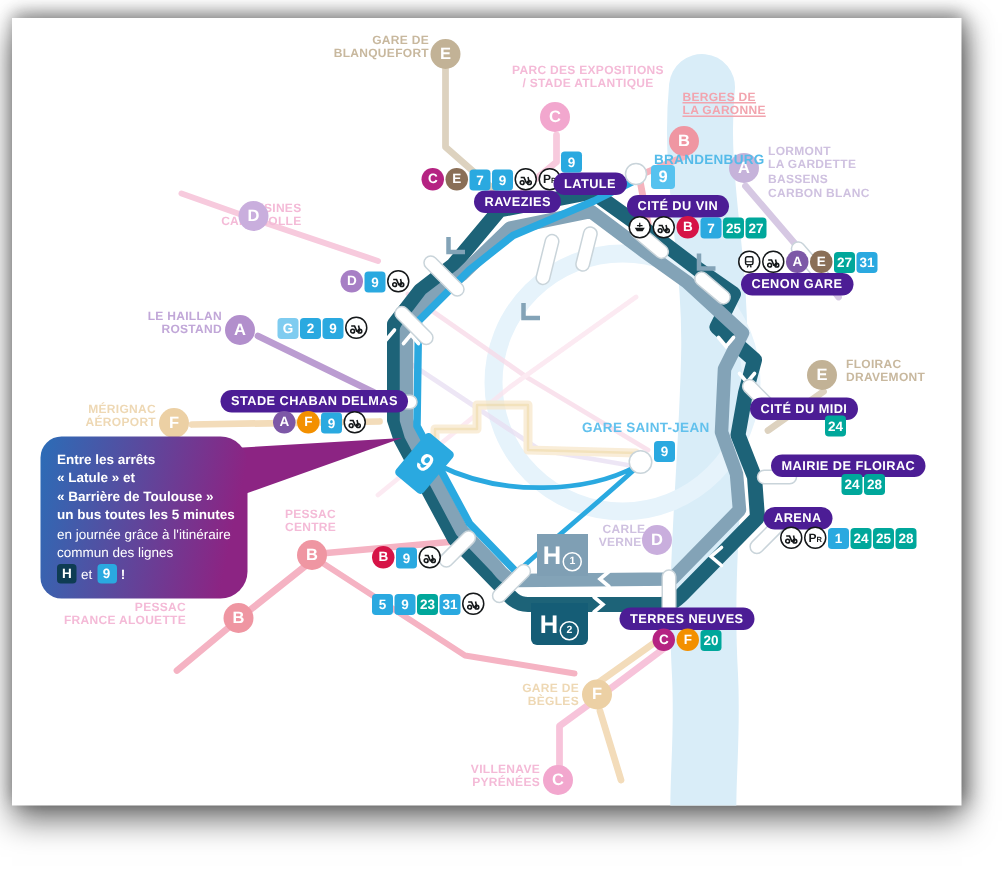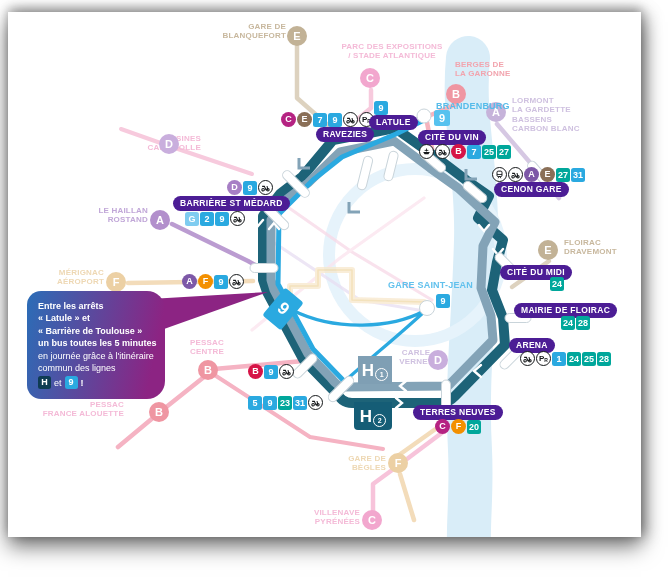--- a/index.html
+++ b/index.html
@@ -30,21 +30,21 @@
   .k-g{background:#7fccf0;} .k-h{background:#0e3c53;}
 
   
   .term{position:absolute;font-weight:bold;font-size:8px;line-height:1.18;letter-spacing:.2px;
         white-space:pre-line;z-index:2;}
   .ta-r{text-align:right;} .ta-c{text-align:center;}
   .tcirc{position:absolute;width:20px;height:20px;border-radius:50%;color:#fff;font-weight:bold;
          font-size:11px;line-height:20px;text-align:center;z-index:2;}
   .t-e{color:#c8b89e;} .tc-e{background:#c2b296;}
   .t-c{color:#f4bad7;} .tc-c{background:#f2a7ce;}
-  .t-b{color:#f2a4ae;} .tc-b{background:#ef96a2;}
+  .t-b{color:#f2a4ae;text-decoration:underline;} .tc-b{background:#ef96a2;}
   .t-a{color:#cfc1e0;} .tc-a{background:#c6b3da;}
   .t-al{color:#c1a7d8;} .tc-al{background:#b28fcc;} .tc-d{background:#c9aedd;}
   .t-f{color:#eed8b4;} .tc-f{background:#ecd0a4;}
   .t-gsj{color:#62c1ed;font-size:9px;} .t-brb{color:#55bbe9;font-size:9px;}
 
   
   .htab{position:absolute;height:28px;display:flex;align-items:center;justify-content:center;
         color:#fff;z-index:2;}
   .h1tab{width:34px;background:#7f9fb4;}
   .h2tab{width:38px;background:#155d76;border-radius:0 0 4px 4px;}
@@ -277,36 +277,36 @@
             <svg width="9" height="9" viewBox="0 0 12 12">
               <g fill="none" stroke="#15181a" stroke-width="1.4">
                 <circle cx="2.8" cy="9" r="1.7"></circle>
                 <circle cx="9.2" cy="9" r="1.7"></circle>
                 <path d="M1.5,4.5 h3 l2,4.5 h2.7 M8,4 l1.2,5"></path>
               </g>
             </svg>
           </span>
       </div>
 
-      <div class="pill" style="left:173px;top:196px">BARRIÈRE ST MÉDARD</div>
       <div class="brow" style="left:185px;top:211px">
         <span class="bs k-g">G</span>
         <span class="bs k-blue">2</span>
         <span class="bs k-blue">9</span>
         <span class="bi">
             <svg width="9" height="9" viewBox="0 0 12 12">
               <g fill="none" stroke="#15181a" stroke-width="1.4">
                 <circle cx="2.8" cy="9" r="1.7"></circle>
                 <circle cx="9.2" cy="9" r="1.7"></circle>
                 <path d="M1.5,4.5 h3 l2,4.5 h2.7 M8,4 l1.2,5"></path>
               </g>
             </svg>
           </span>
       </div>
 
+      <div class="pill" style="left:147px;top:260px">STADE CHABAN DELMAS</div>
       <div class="brow" style="left:182px;top:274px">
         <span class="bc k-a">A</span>
         <span class="bc k-f">F</span>
         <span class="bs k-blue">9</span>
         <span class="bi">
             <svg width="9" height="9" viewBox="0 0 12 12">
               <g fill="none" stroke="#15181a" stroke-width="1.4">
                 <circle cx="2.8" cy="9" r="1.7"></circle>
                 <circle cx="9.2" cy="9" r="1.7"></circle>
                 <path d="M1.5,4.5 h3 l2,4.5 h2.7 M8,4 l1.2,5"></path>

